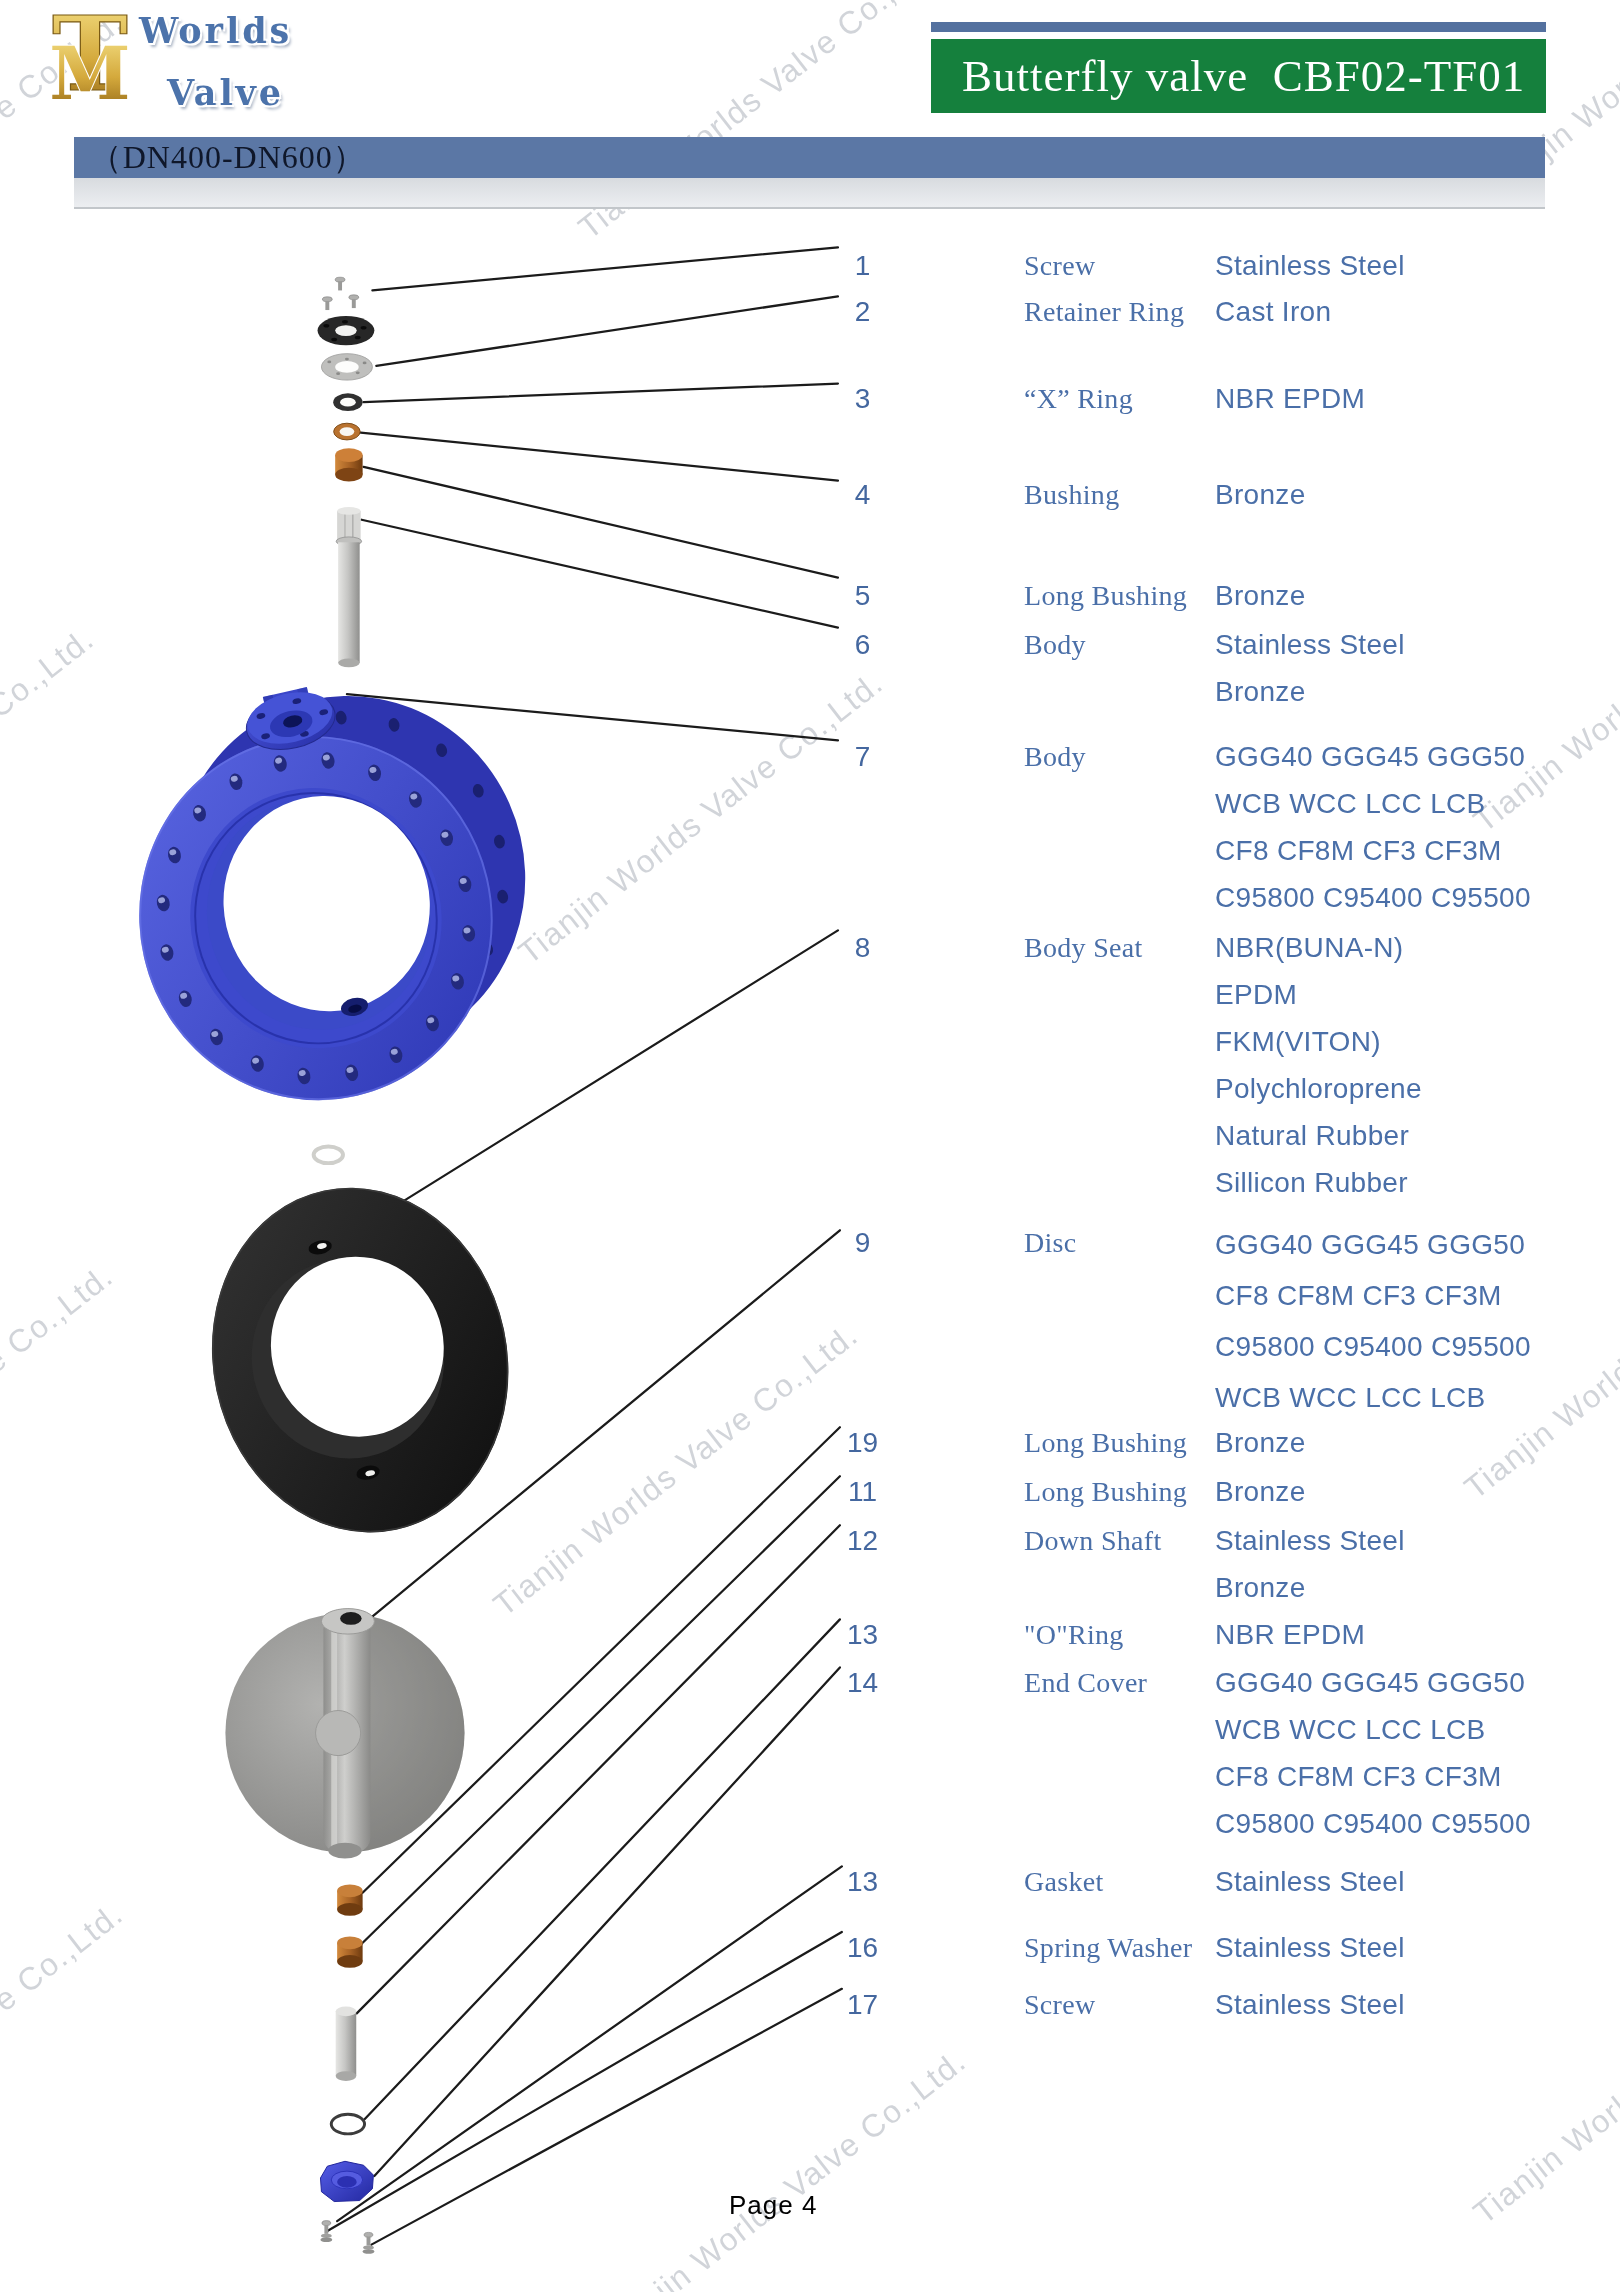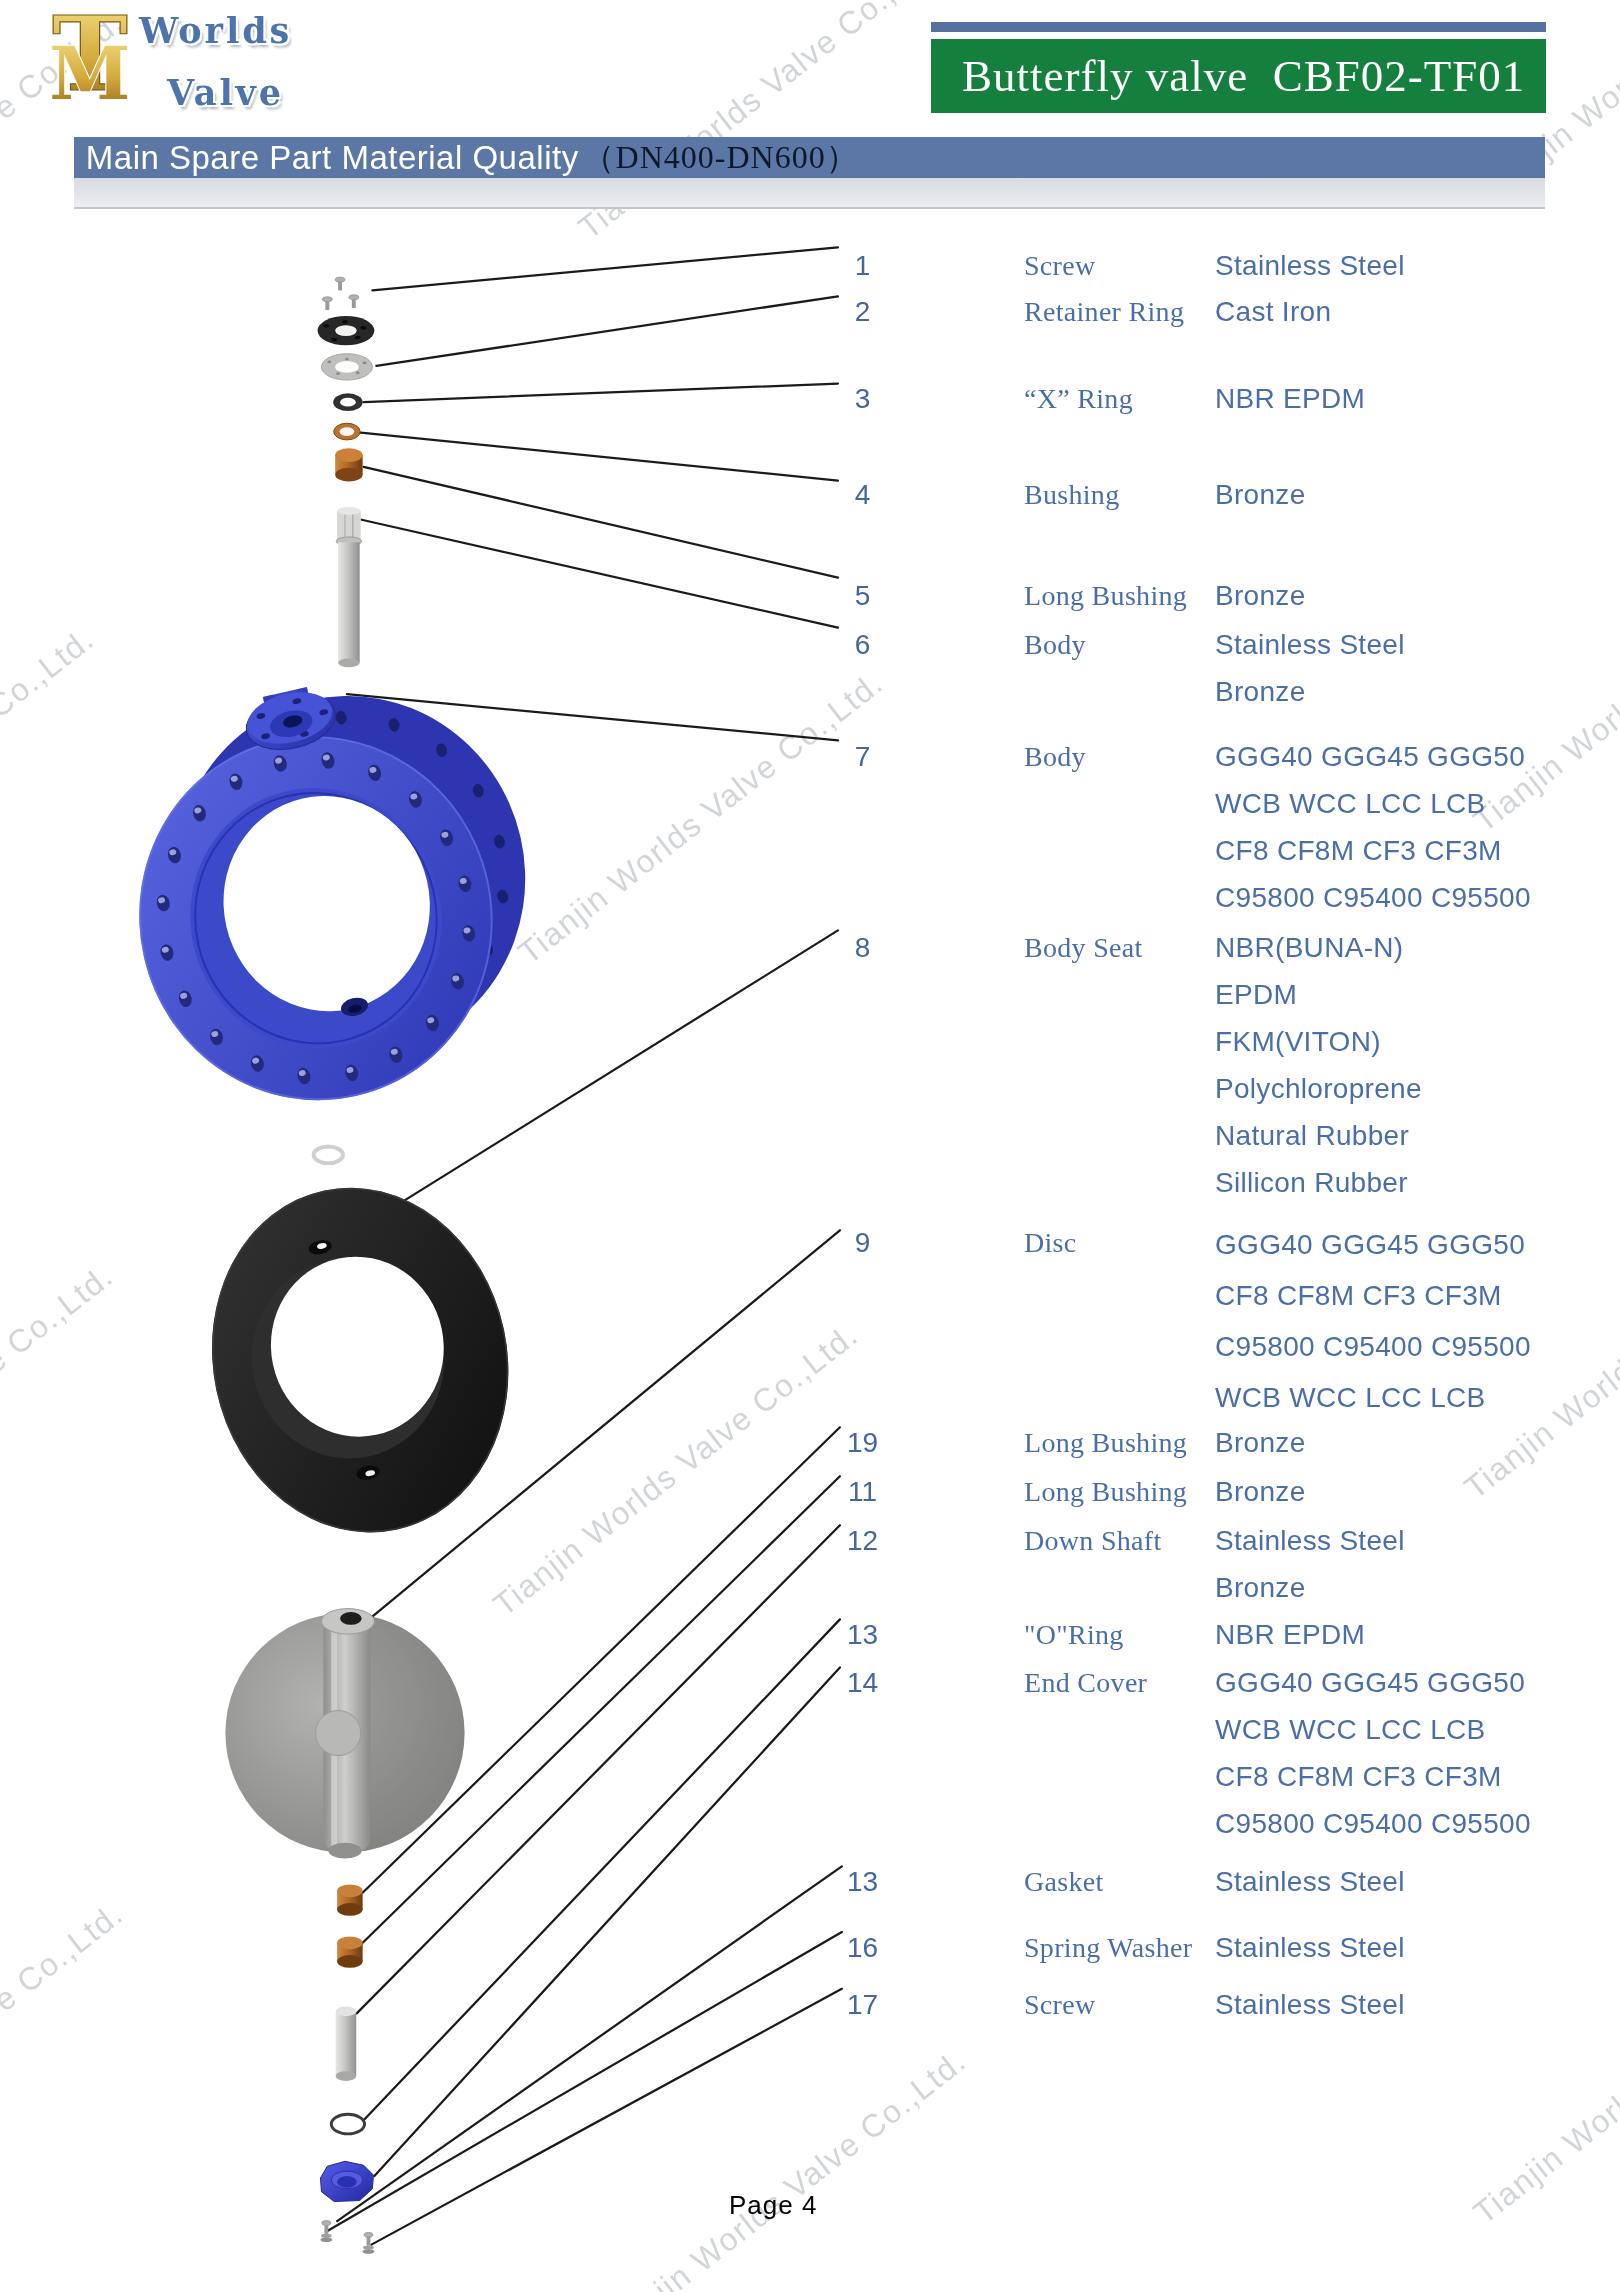--- a/index.html
+++ b/index.html
@@ -104,21 +104,20 @@
   </div>
   <div class="brand-word brand-top">Worlds</div>
   <div class="brand-word brand-bottom">Valve</div>
 
   <div class="title-rule"></div>
   <div class="title-box">
     <span>Butterfly valve  CBF02-TF01</span>
   </div>
 
   <div class="section-bar">
-    <span class="section-title">Main Spare Part Material Quality</span>
     <span class="section-range">（DN400-DN600）</span>
   </div>
   <div class="section-shadow"></div>
 
   <svg id="valve-svg" width="1620" height="2293" viewBox="0 0 1653 2339">
     <defs>
       <linearGradient id="bodyGrad" x1="0" y1="0" x2="1" y2="1">
         <stop offset="0" stop-color="#5a66e2"></stop>
           <stop offset="1" stop-color="#2c36b4"></stop>
       </linearGradient>

